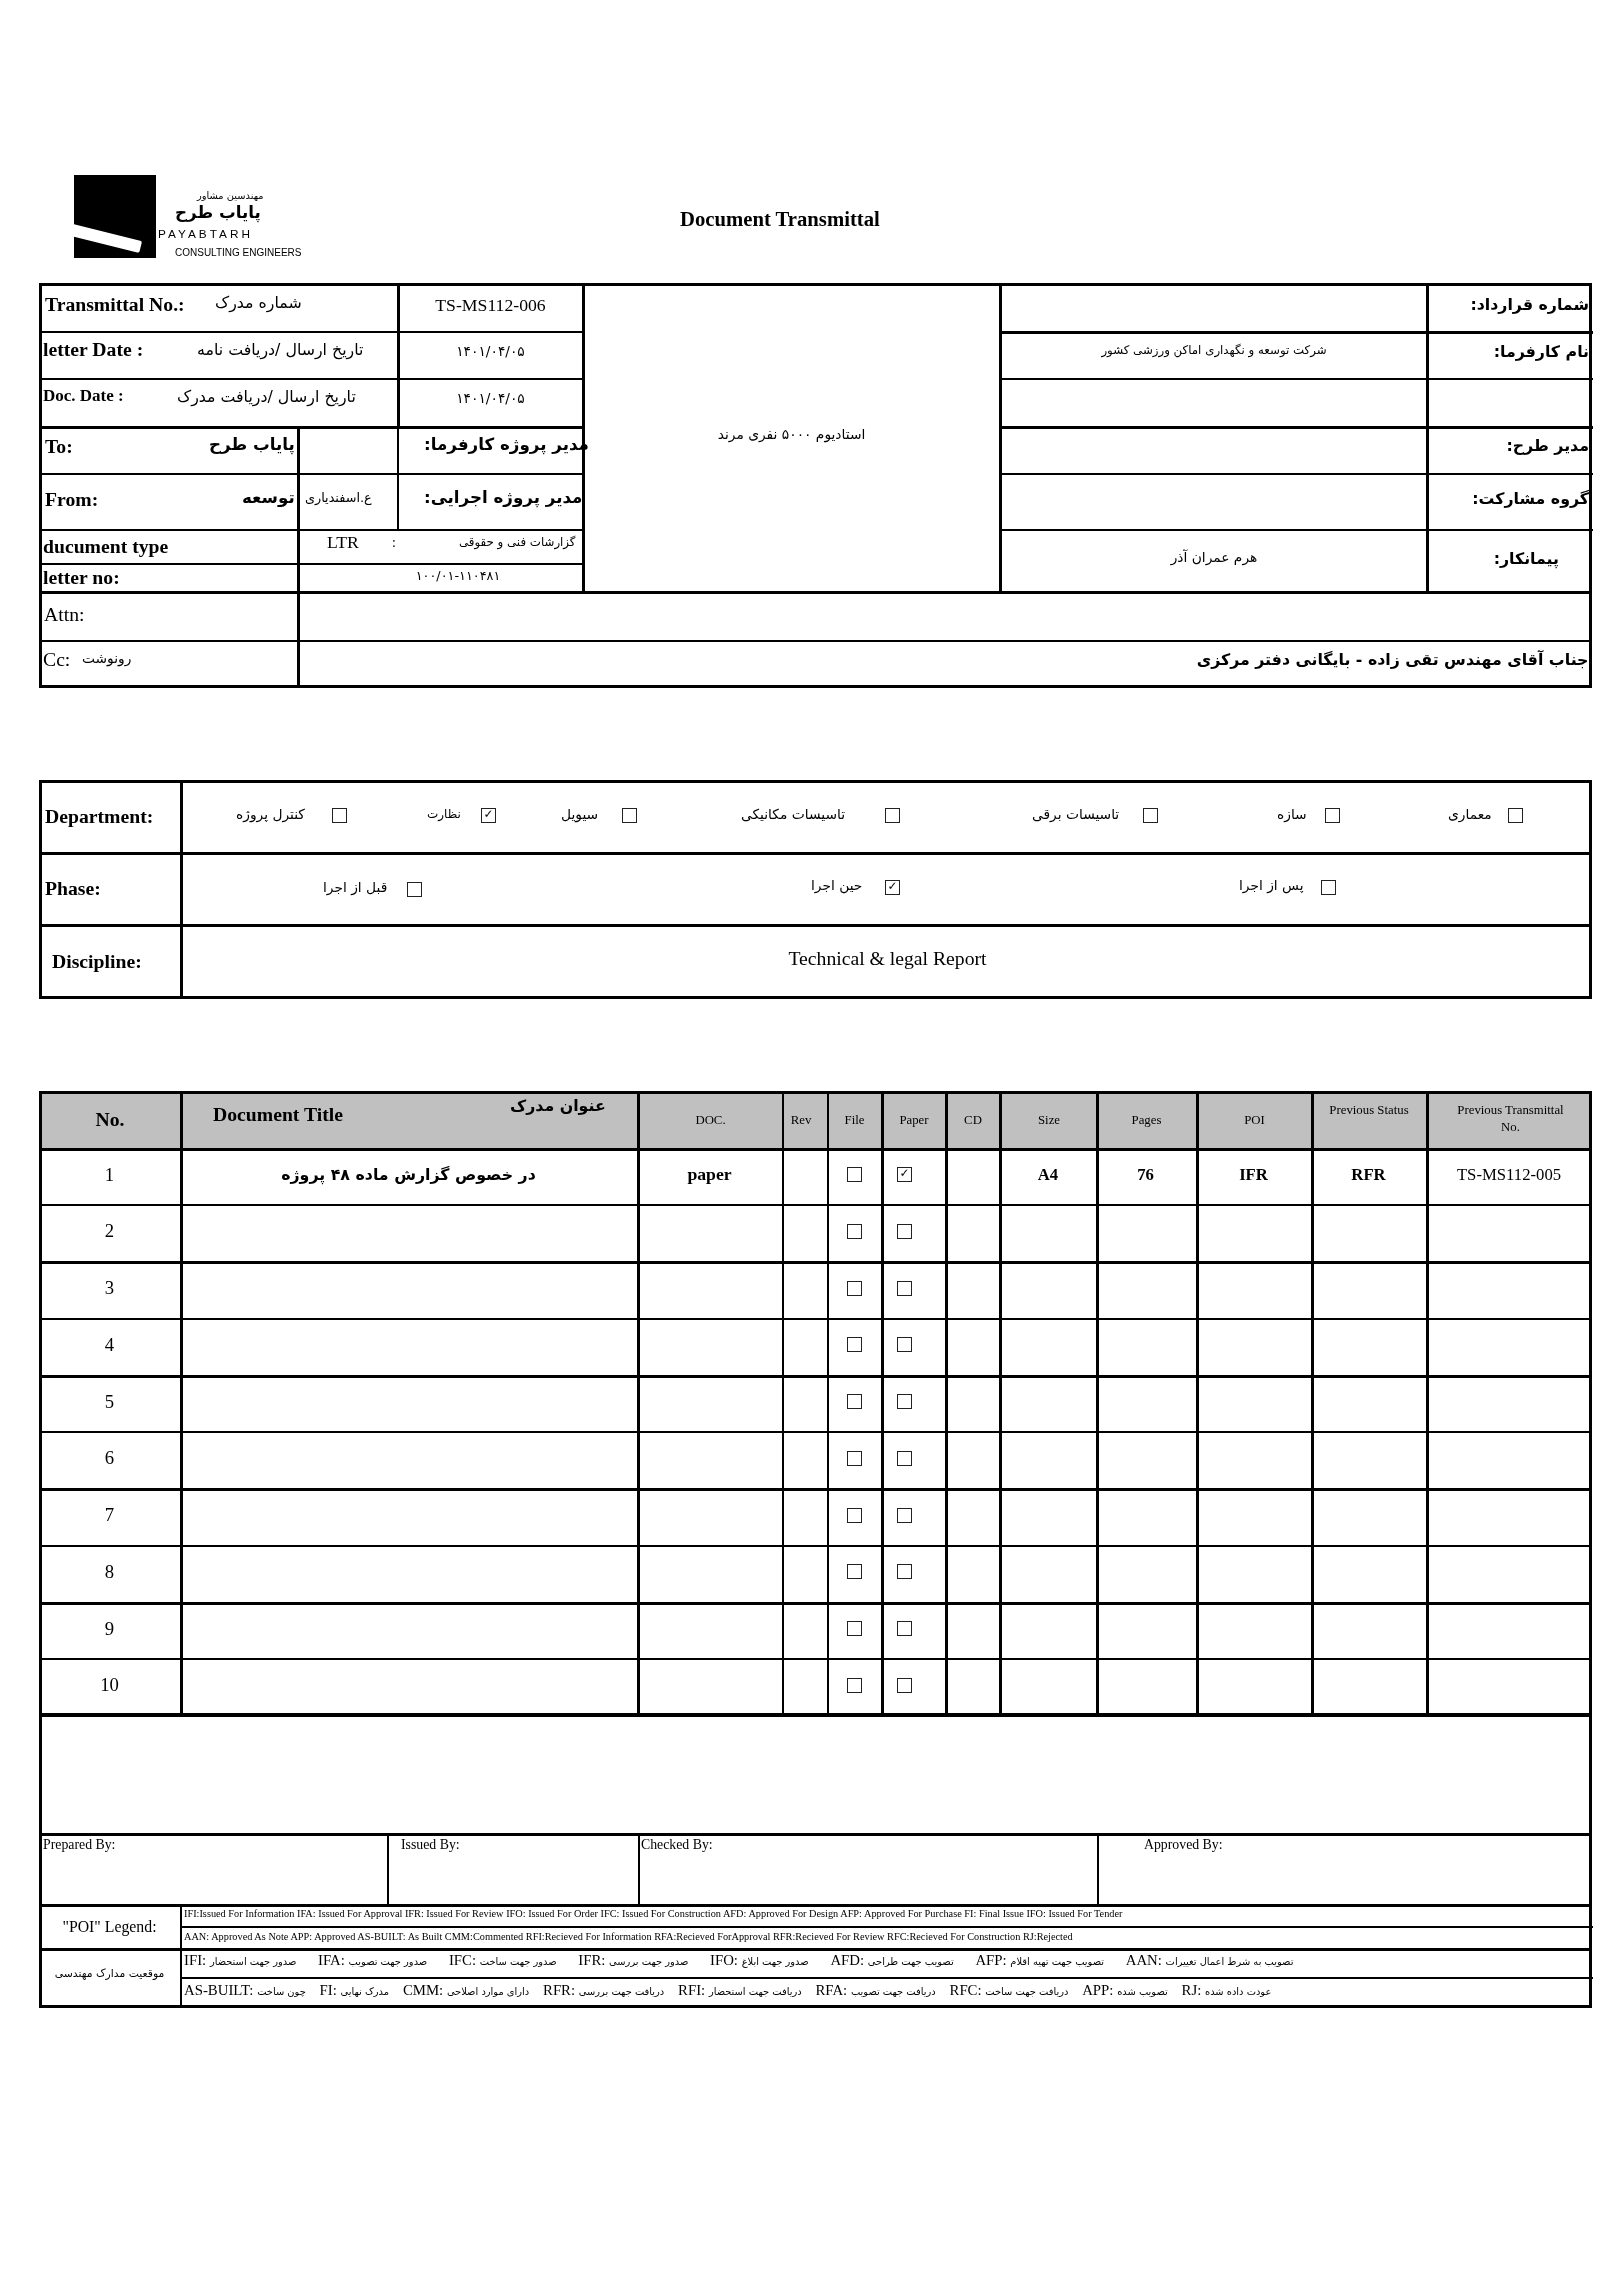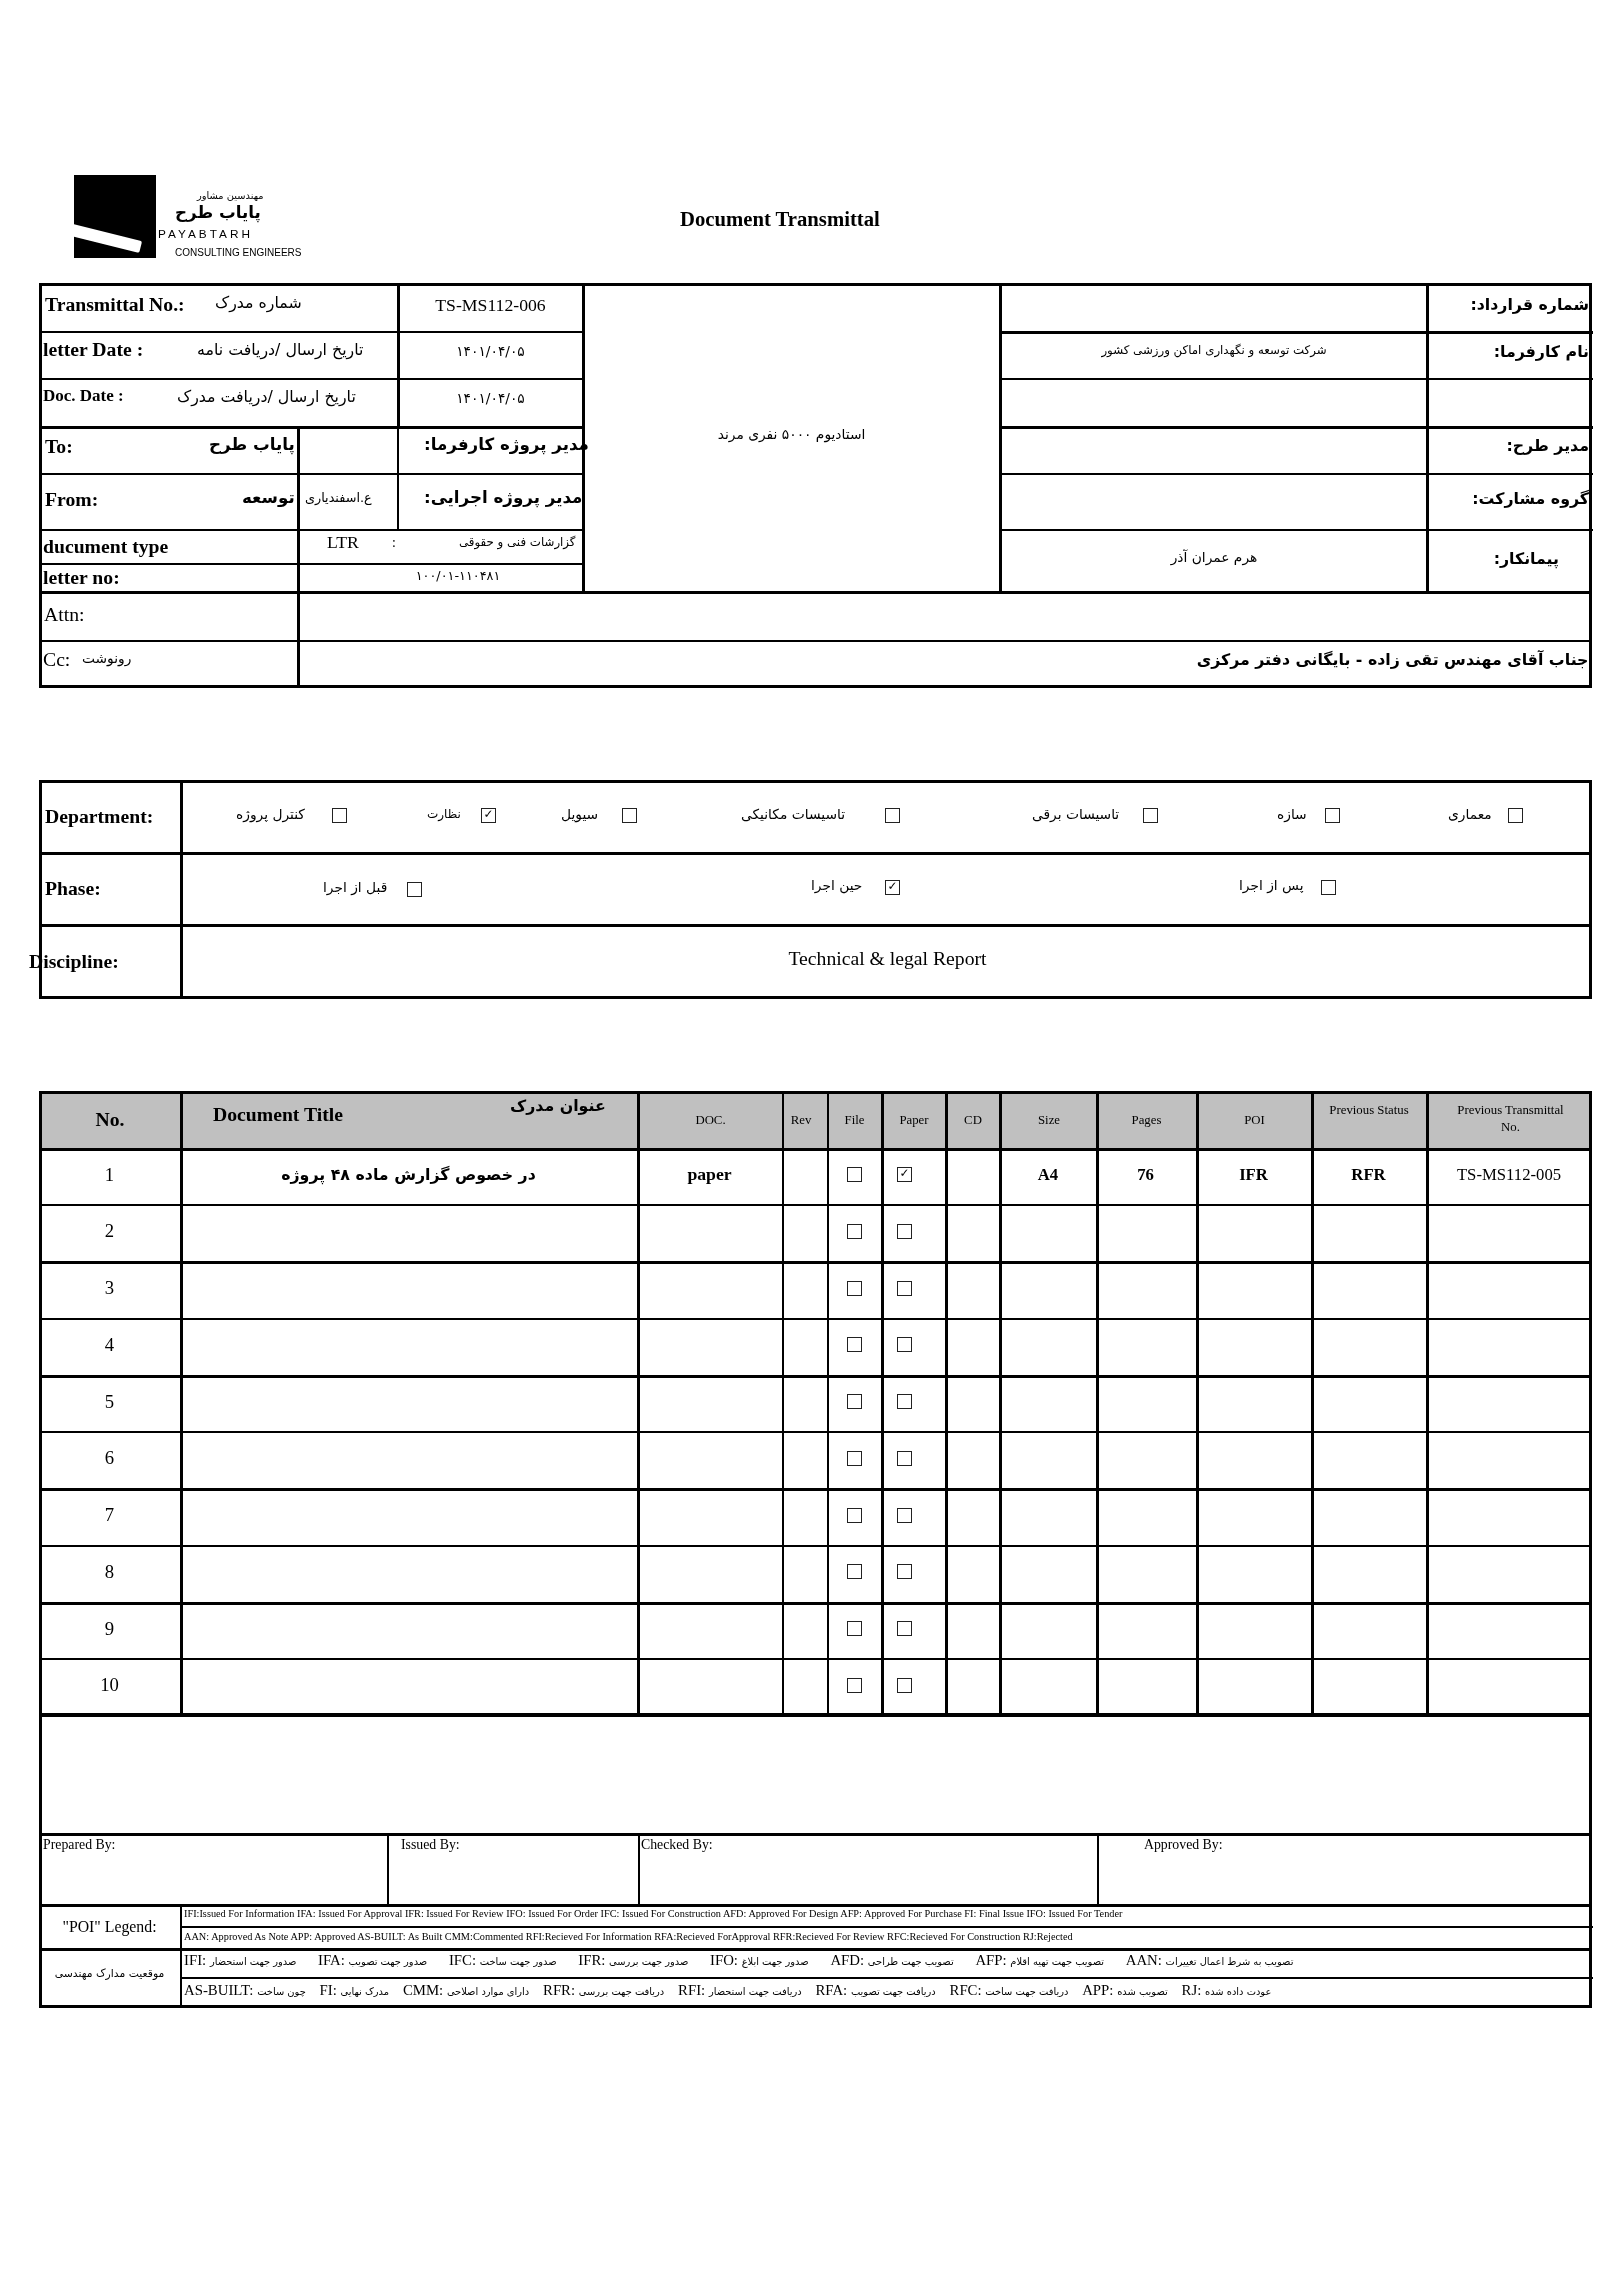--- a/index.html
+++ b/index.html
@@ -121,21 +121,21 @@
 </div>
 
 <div>
   <div class="abs b" style="left:39px;top:780px;width:1553px;height:219px;"></div>
   <div class="vl" style="left:180px;top:780px;height:219px;"></div>
   <div class="hl" style="left:39px;top:852px;width:1553px;"></div>
   <div class="hl" style="left:39px;top:924px;width:1553px;"></div>
 
   <div class="txt en bold" style="left:45px;top:807px;font-size:19.7px;">Department:</div>
   <div class="txt en bold" style="left:45px;top:879px;font-size:19.7px;">Phase:</div>
-  <div class="txt en bold" style="left:29px;top:952px;font-size:19.7px;">Discipline:</div>
+  <div class="txt en bold" style="left:52px;top:952px;font-size:19.7px;">Discipline:</div>
 
   <div>
     <span class="chk" style="left:1508px;top:808px;"></span>
     <span class="txt fa" style="left:1448px;top:808px;font-size:13.8px;">معماری</span>
   </div>
   <div>
     <span class="chk" style="left:1325px;top:808px;"></span>
     <span class="txt fa" style="left:1277px;top:808px;font-size:13.8px;">سازه</span>
   </div>
   <div>

